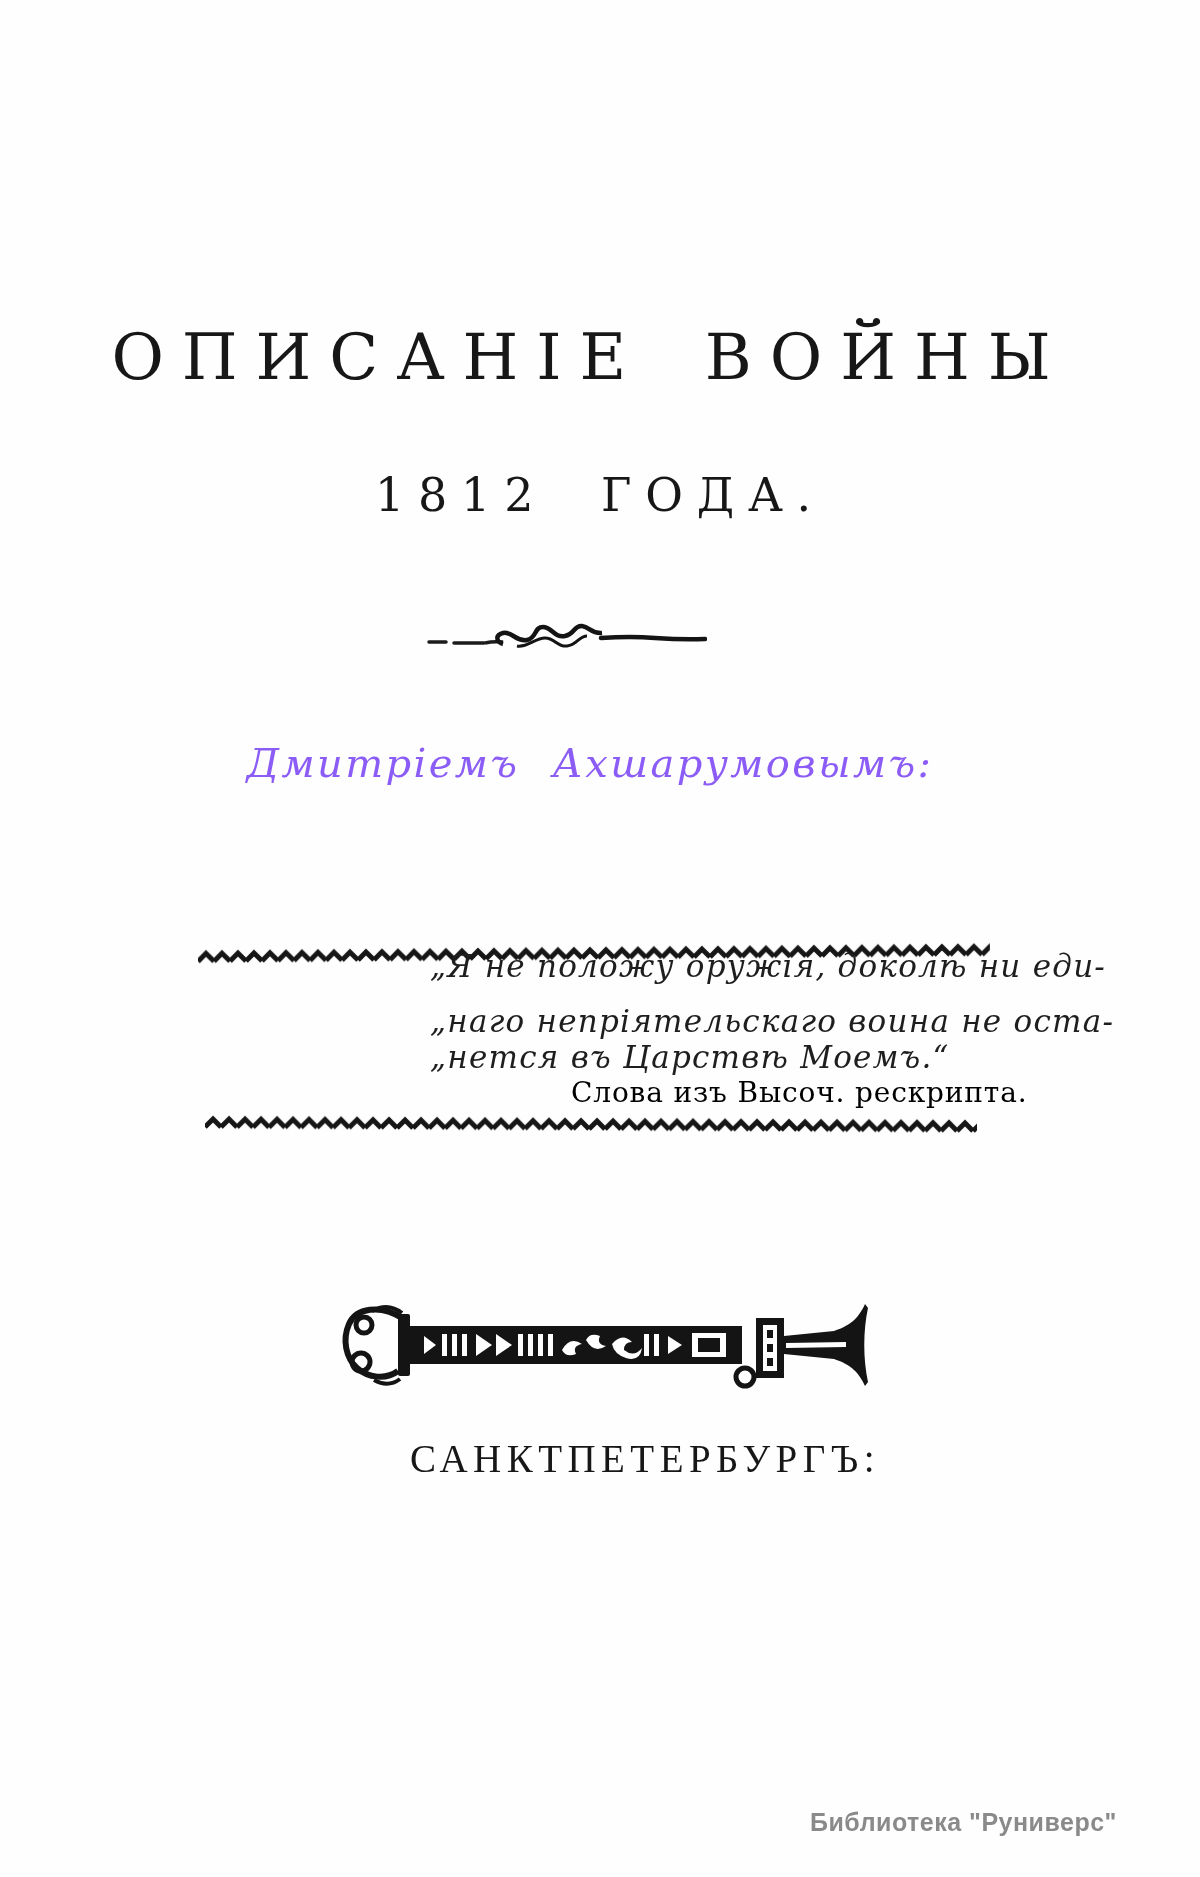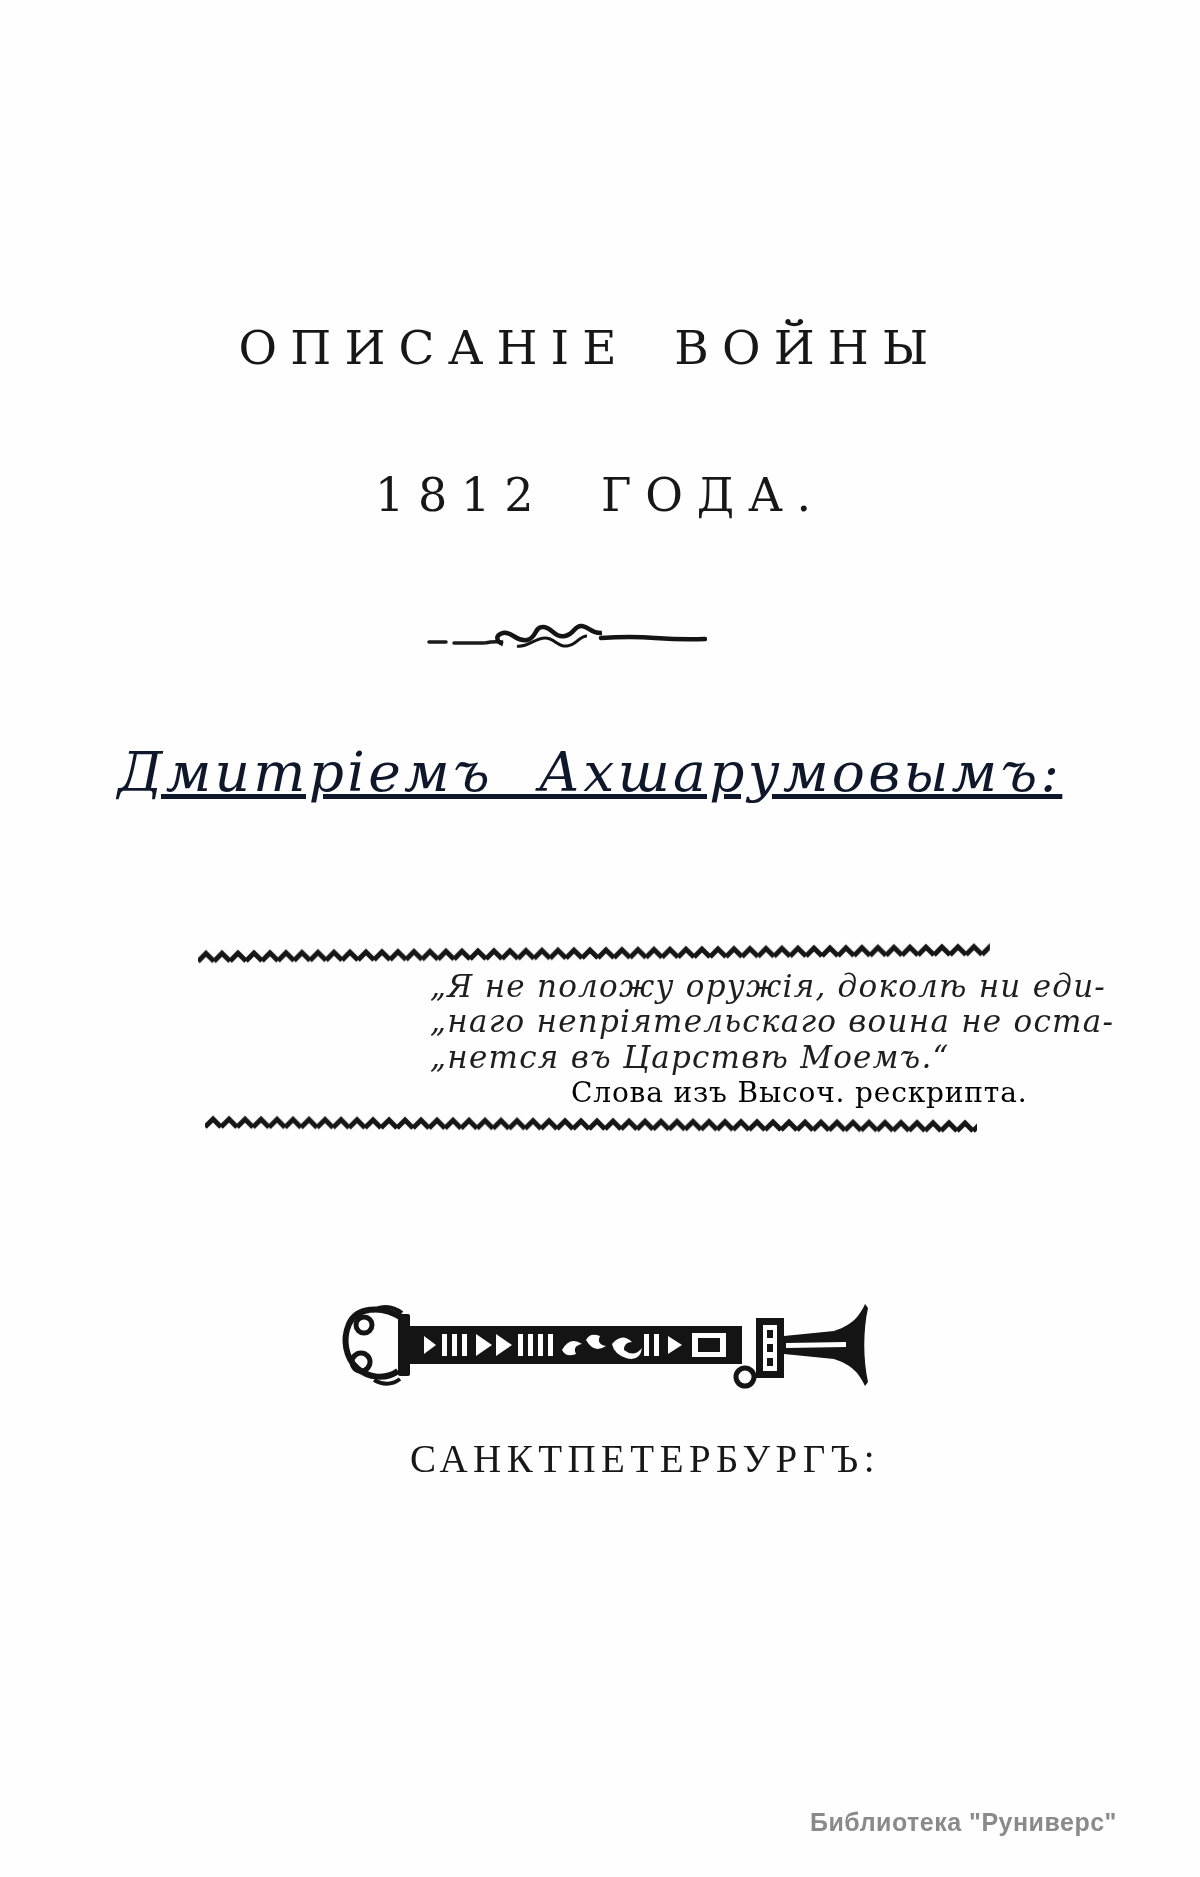--- a/index.html
+++ b/index.html
@@ -14,61 +14,60 @@
     background: #fefefe;
     overflow: hidden;
     font-family: "DejaVu Serif", serif;
     color: #1b1b1b;
   }
   .abs { position: absolute; }
 
   .title-main {
     top: 320px; left: 0; width: 1180px;
     text-align: center;
-    font-size: 47px;
+    font-size: 64px;
     letter-spacing: 0.28em;
     word-spacing: 0.35em;
     white-space: nowrap;
     color: #171717;
   }
   .title-year {
     top: 468px; left: 0; width: 1200px;
     text-align: center;
     font-size: 46px;
     letter-spacing: 0.30em;
     word-spacing: 0.55em;
     white-space: nowrap;
     color: #171717;
   }
   .rope-divider { top: 622px; left: 427px; }
 
   .author-line {
     top: 740px; left: 0; width: 1180px;
     text-align: center;
     font-style: italic;
-    font-size: 55px;
+    font-size: 40px;
     letter-spacing: 0.06em;
     word-spacing: 0.45em;
     white-space: nowrap;
-    color: #0f172a;
-    text-decoration: underline;
+    color: #8b5cf6;
   }
 
   .zigzag-top { top: 942px; left: 198px; transform: rotate(-0.5deg); }
   .zigzag-bottom { top: 1114px; left: 205px; transform: rotate(0.3deg); }
 
   .epigraph-line {
     left: 430px;
     font-style: italic;
     font-size: 31px;
     letter-spacing: 0.04em;
     white-space: nowrap;
     color: #1e1e1e;
   }
-  .eline1 { top: 968px; font-style: italic; }
+  .eline1 { top: 948px; font-style: italic; }
   .eline2 { top: 1003px; }
   .eline3 { top: 1039px; }
   .epigraph-attribution {
     top: 1076px; left: 571px;
     font-size: 28px;
     letter-spacing: 0.03em;
     white-space: nowrap;
     color: #000000;
   }
 

